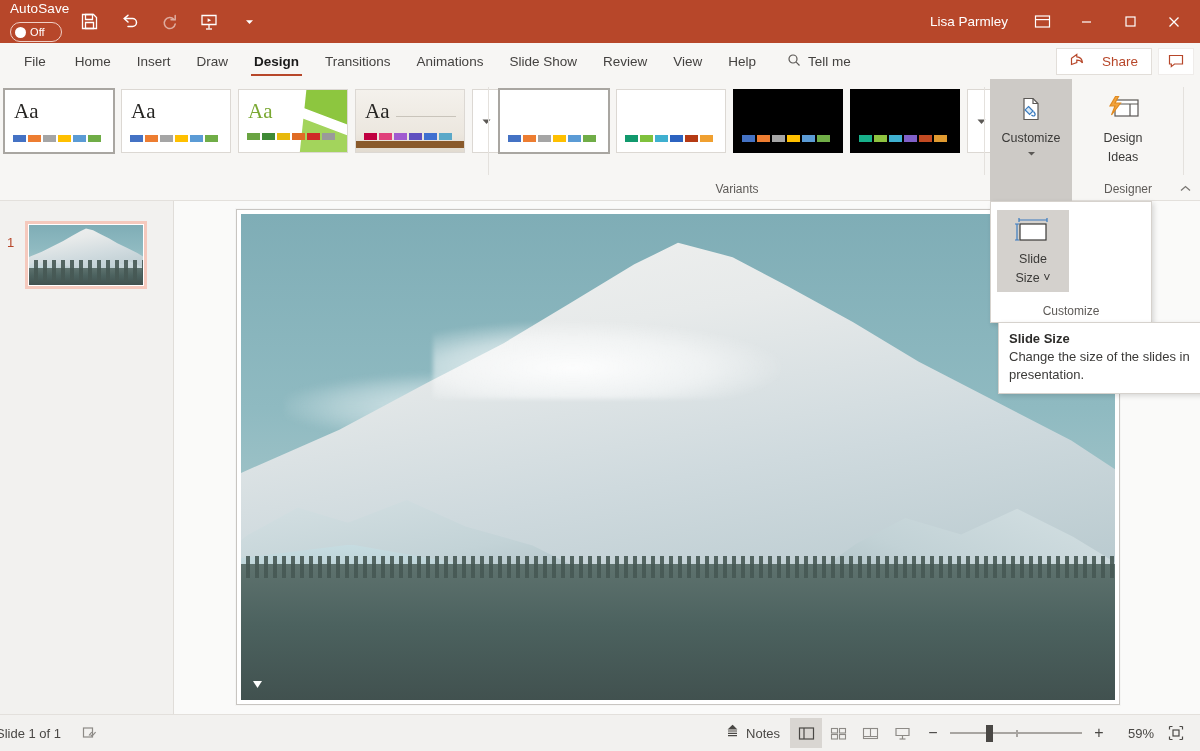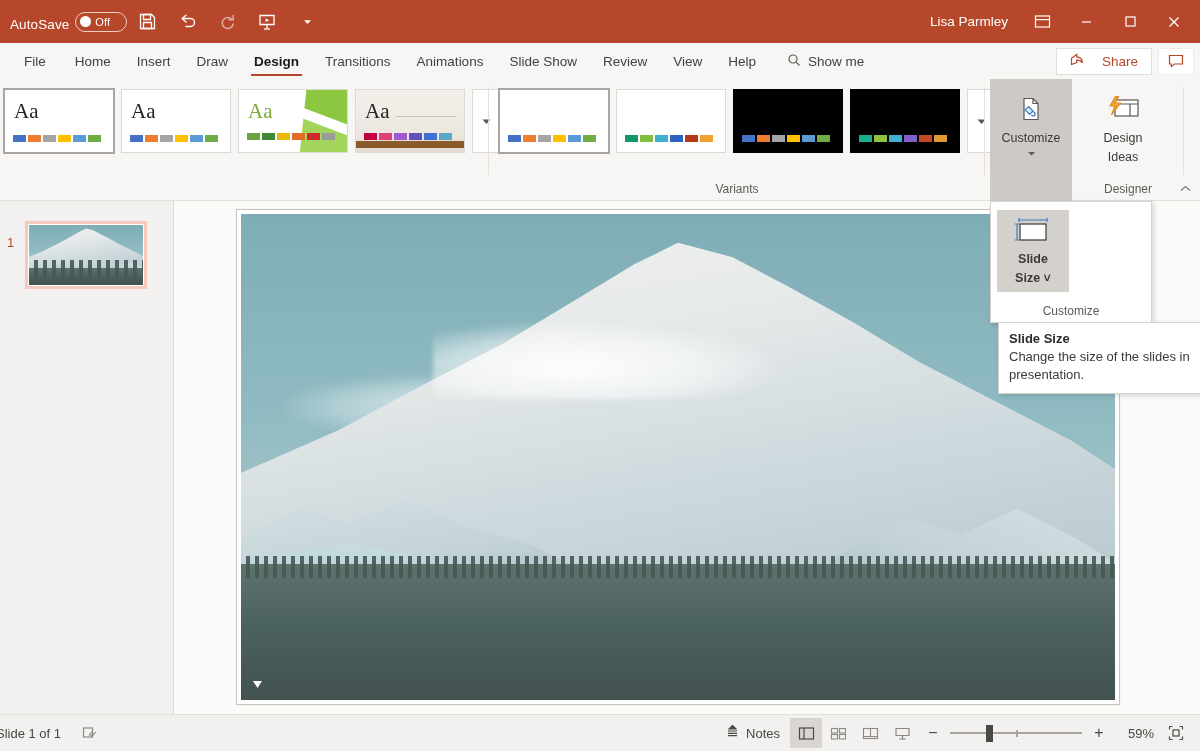--- a/index.html
+++ b/index.html
@@ -12,22 +12,22 @@
   .app { position: relative; width: 1200px; height: 751px; }
 
   
   .titlebar {
     position: absolute; top: 0; left: 0; width: 1200px; height: 43px;
     background: #b7472a; color: #fff;
     display: flex; align-items: center;
   }
   .qat { display: flex; align-items: center; gap: 0px; padding-left: 10px; }
   .autosave {
-    display: flex; align-items: flex-end; gap: 6px;
-    font-size: 13.5px; letter-spacing: .1px; color: #fff;
+    display: flex; align-items: flex-start; gap: 6px;
+    font-size: 13.5px; letter-spacing: .1px; color: #fff; flex-direction: column;
   }
   .toggle {
     width: 52px; height: 20px; border: 1.4px solid #f0cfc6; border-radius: 10px;
     display: flex; align-items: center; gap: 4px; padding: 0 4px;
     font-size: 11px; color: #fff;
   }
   .toggle .knob { width: 11px; height: 11px; border-radius: 50%; background: #fff; flex: 0 0 auto;}
   .qat-btn {
     width: 40px; height: 36px; display: flex; align-items: center; justify-content: center;
     color: #fff;
@@ -133,21 +133,21 @@
 
   
   .customize-grp { background: #cdcac6; }
 
   
   .dropdown {
     position: absolute; left: 990px; top: 201px; width: 162px; height: 122px;
     background: #fff; border: 1px solid #d6d2cd; box-shadow: 2px 2px 5px rgba(0,0,0,.14);
     z-index: 30;
   }
-  .dd-items { display: flex; padding: 8px 6px 0 6px; gap: 2px; font-weight: bold; }
+  .dd-items { display: flex; padding: 8px 6px 0 6px; gap: 2px; }
   .dd-item {
     width: 72px; display: flex; flex-direction: column; align-items: center;
     font-size: 12.5px; color: #3b3a38; text-align: center; line-height: 1.2;
     padding: 6px 2px 6px; gap: 4px;
   }
   .dd-item.hover { background: #d4d1cd; }
   .dd-label {
     position: absolute; bottom: 4px; left: 0; right: 0; text-align: center;
     font-size: 12px; color: #5e5b58;
   }
@@ -339,21 +339,21 @@
     <div class="tab">Review</div>
     <div class="tab">View</div>
     <div class="tab">Help</div>
     <div class="tellme">
       <span>
         <svg width="14" height="14" viewBox="0 0 14 14" fill="none" stroke="#5b5855" stroke-width="1.2">
           <circle cx="6" cy="6" r="4"></circle>
             <path d="M9.2 9.2 12.5 12.5"></path>
         </svg>
       </span>
-      <span>Show me</span>
+      <span>Tell me</span>
     </div>
     <div class="tab-right">
       <div class="share-btn">
         <span>
           <svg width="14" height="13" viewBox="0 0 14 13" fill="none" stroke="#b7472a" stroke-width="1.2">
             <path d="M1.5 11.5V5.2L6.8 1.5v2.4c3.4.2 5.4 2.4 5.7 6-1.3-2-3.3-2.7-5.7-2.7v2.4z"></path>
           </svg>
         </span>
         <span>Share</span>
       </div>

